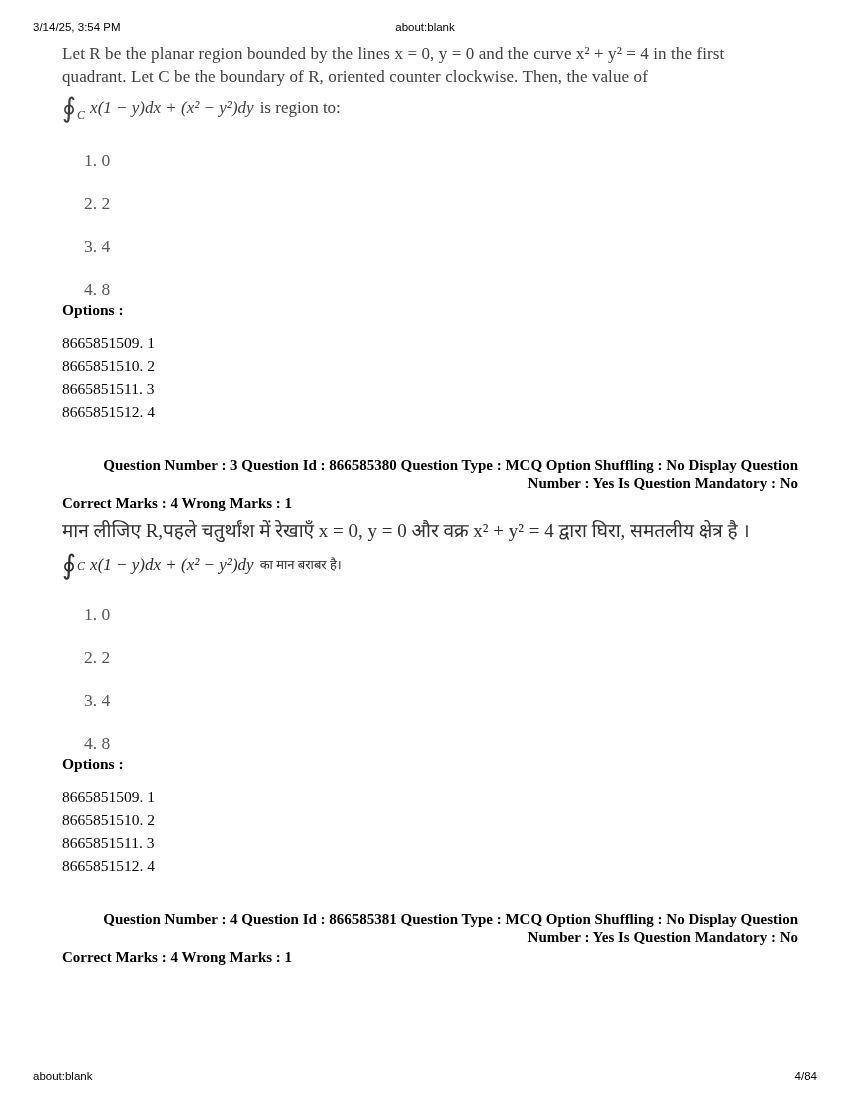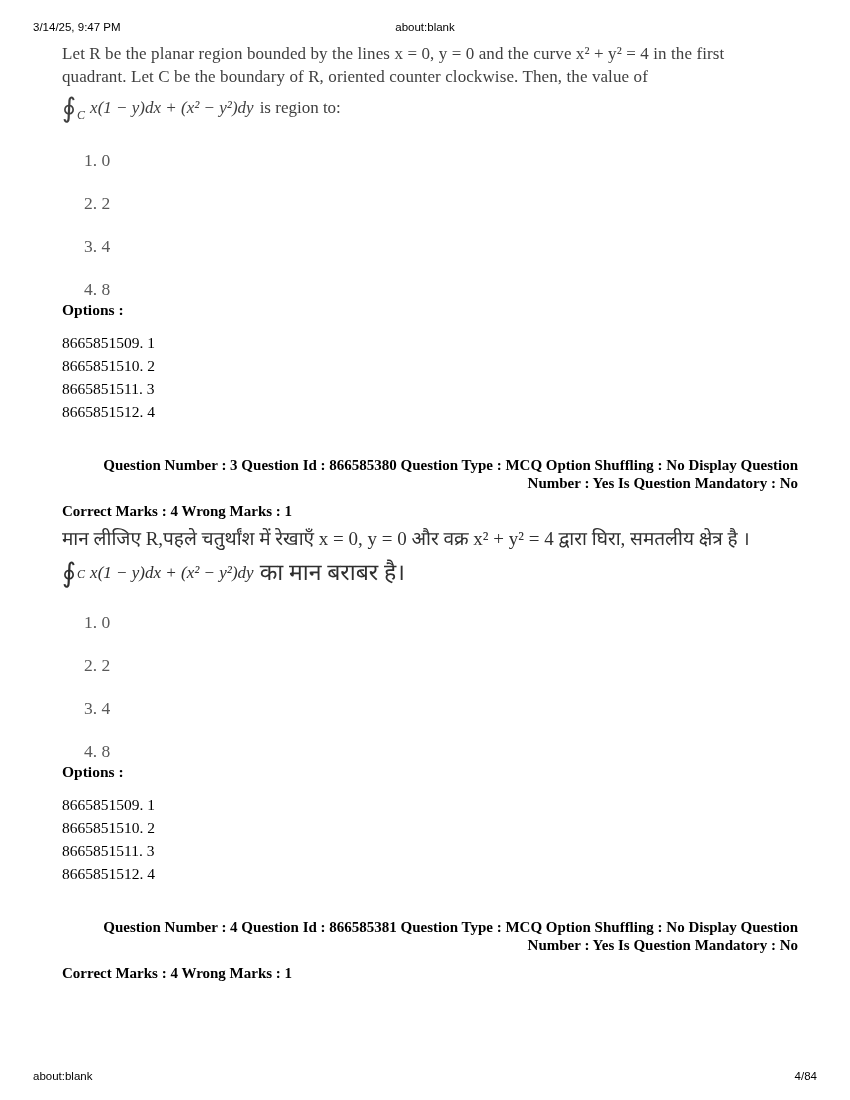--- a/index.html
+++ b/index.html
@@ -23,41 +23,41 @@
   
   .scan { color:#3f3f3f; filter:blur(0.3px); }
   .qtext-en { font-size:17px; line-height:23px; letter-spacing:0.1px; }
   .qtext-hi { font-size:19px; line-height:28px; color:#2f2f2f; }
 
   .formula { display:flex; align-items:center; height:34px; margin-top:3px; }
   .formula .integral { font-size:27px; line-height:27px; }
   .formula .int-sub { font-size:12px; align-self:flex-end; margin:0 5px 2px 1px; font-style:italic; }
   .formula .expr { font-style:italic; font-size:17px; }
   .formula .tail { font-size:17px; margin-left:6px; }
-  .qtext-hi .tail { font-style:normal; font-size:23px; }
+  .qtext-hi .tail { font-style:normal; font-size:13px; }
 
   .choices { margin-top:26px; }
   .choice { font-size:17.5px; line-height:18px; margin:0 0 25px 22px; color:#5a5a5a; filter:blur(0.3px); }
   .choice:last-child { margin-bottom:4px; }
 
   .options-label { font-size:15.5px; font-weight:bold; line-height:15px; margin-top:2px; }
   .option-ids { margin-top:14px; font-size:15.5px; line-height:23px; }
 
   .meta { font-size:15px; font-weight:bold; line-height:17.5px; margin-top:34px;text-align:right; }
-  .marks { font-size:15px; font-weight:bold; line-height:15px; margin-top:12px; }
+  .marks { font-size:15px; font-weight:bold; line-height:15px; margin-top:4px; }
   .hi-block { margin-top:6px; }
   .choices-2 { margin-top:23px; }
 </style>
 </head>
 <body>
 
 <div class="page">
 
   <div class="hdr">
-    <span>3/14/25, 9:47 PM</span>
+    <span>3/14/25, 3:54 PM</span>
     <span class="hdr-title">about:blank</span>
   </div>
 
   <div class="content">
 
     <div class="scan qtext-en">
       <div>Let R be the planar region bounded by the lines x = 0, y = 0 and the curve x² + y² = 4 in the first</div>
       <div>quadrant. Let C be the boundary of R, oriented counter clockwise. Then, the value of</div>
     </div>
     <div class="scan formula">

